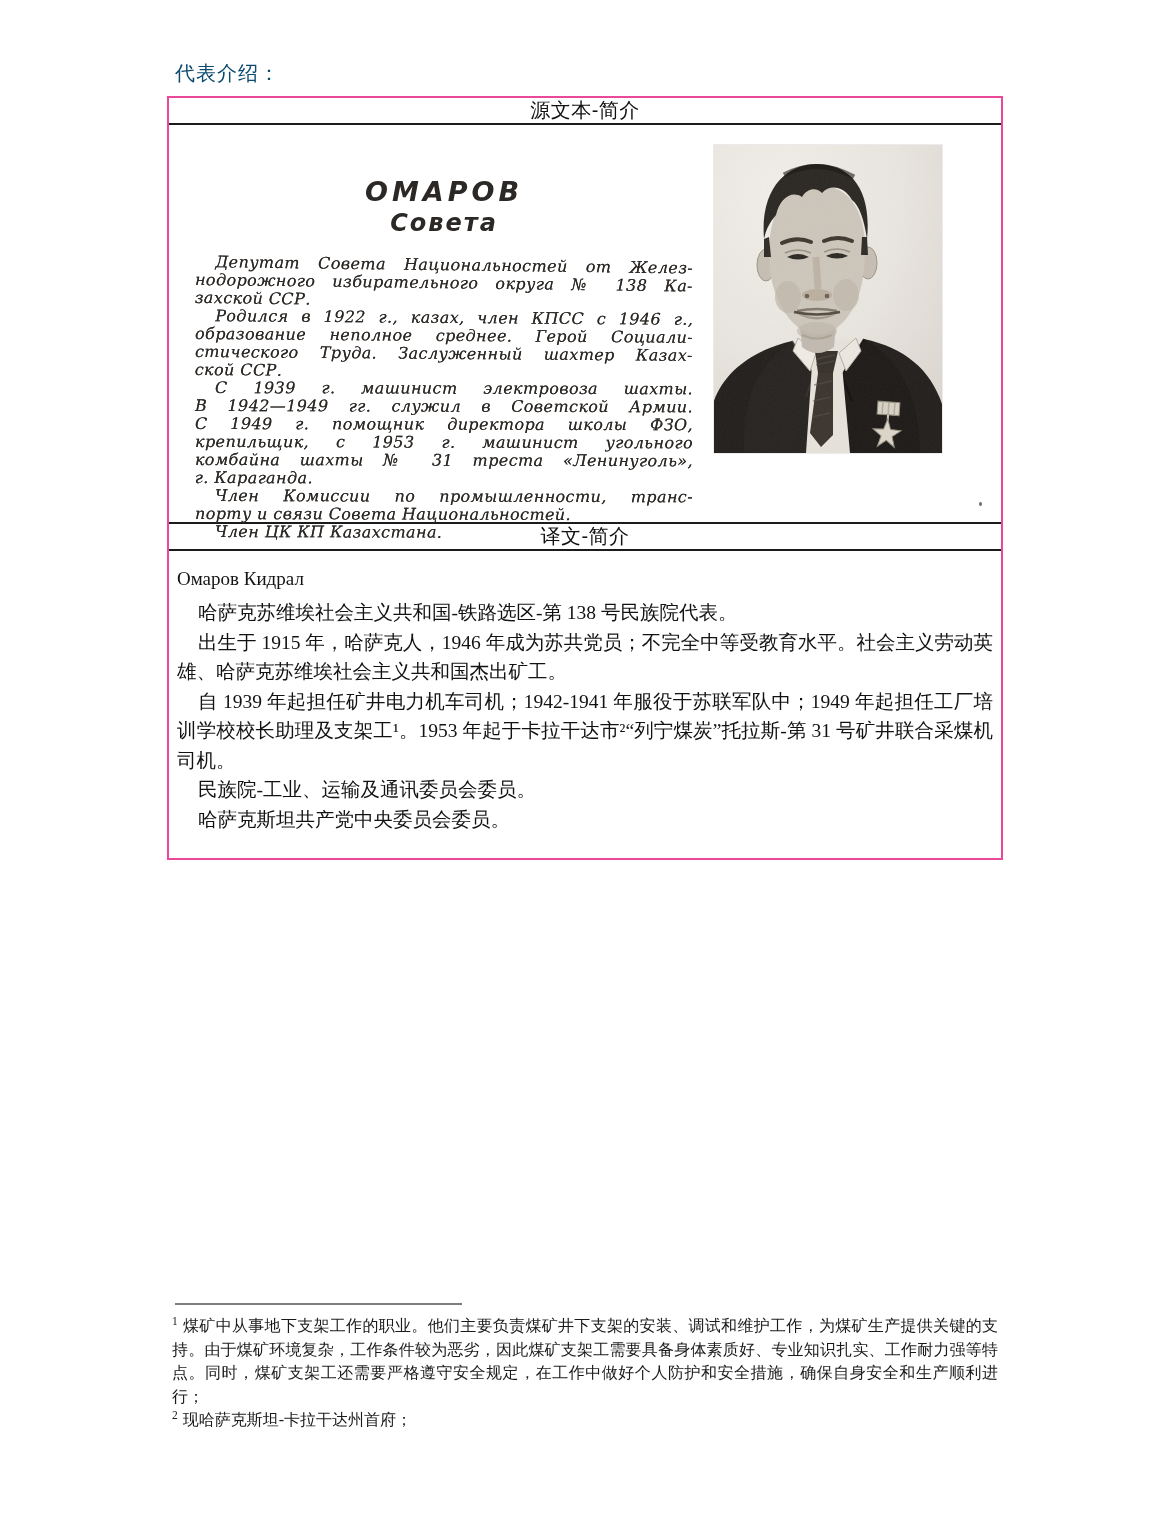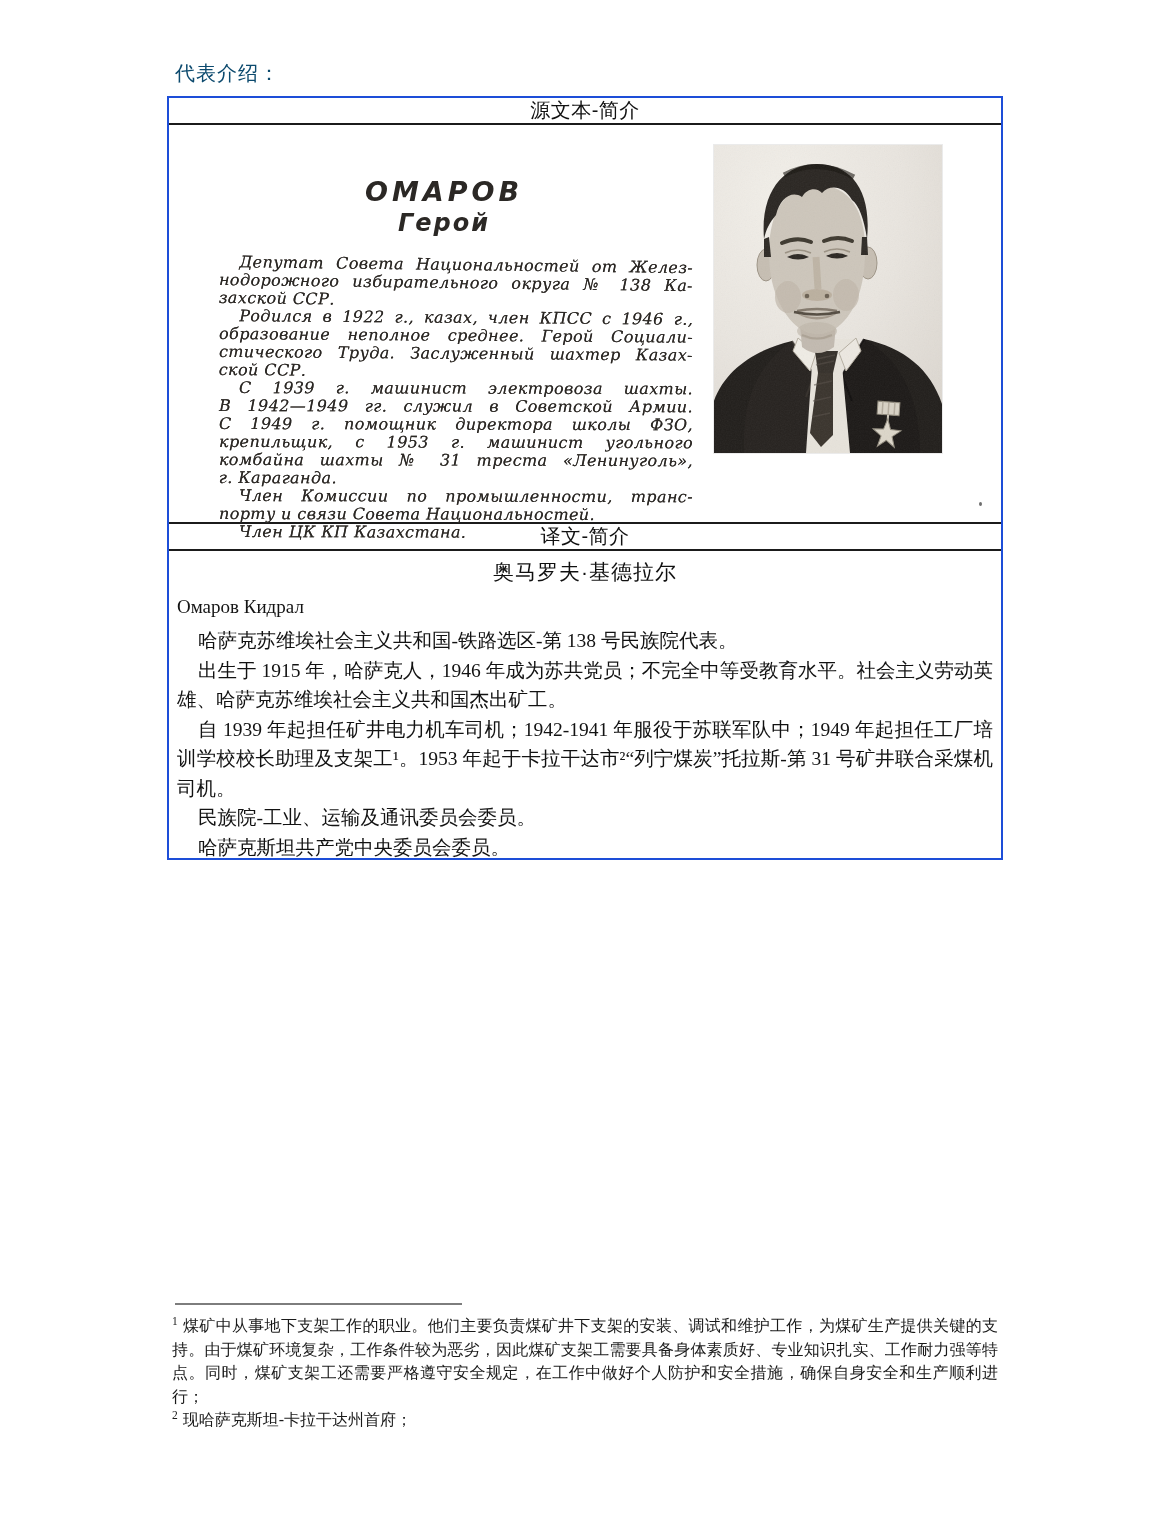--- a/index.html
+++ b/index.html
@@ -16,21 +16,21 @@
   
   .doc-title {
     position:absolute; left:175px; top:60px;
     font-family:"Liberation Sans", sans-serif;
     font-size:20px; letter-spacing:1px; color:#0c4a6e;
   }
 
   
   .tbl {
     position:absolute; left:167px; top:96px; width:836px;
-    border:2px solid #1d4ed8;
+    border:2px solid #ec4899;
     background:#fff;
   }
   .tbl-hdr {
     height:27px;
     display:flex; align-items:center; justify-content:center;
     font-family:"Liberation Sans", sans-serif;
     font-size:20px; color:#111; letter-spacing:.5px;
     border-bottom:2px solid #1b1b1b;
   }
   .cell-source {
@@ -53,21 +53,21 @@
     font-family:"DejaVu Sans", sans-serif;
     font-size:27px; font-weight:700; letter-spacing:4px;
     line-height:30px;
   }
   .scan-name2 {
     text-align:center;
     font-family:"DejaVu Sans", sans-serif;
     font-size:24px; font-weight:700; letter-spacing:2px;
     line-height:28px; margin-top:2px;
   }
-  .scan-body { margin-top:16px;margin-left:24px; }
+  .scan-body { margin-top:16px; }
   .sp { transform-origin:0 50%; }
   .sp0 { transform:rotate(.75deg); }
   .sp1 { transform:rotate(.45deg); }
   .sp2, .sp3, .sp4 { transform:rotate(.15deg); }
   .ln {
     font-family:"DejaVu Serif", serif;
     font-size:16px; line-height:18px; letter-spacing:.4px;
     text-align:justify; text-align-last:justify;
     text-shadow:0 0 .4px #4a4540;
     white-space:normal;
@@ -135,21 +135,21 @@
   <div class="doc-title">代表介绍：</div>
 
   <div class="tbl">
 
     <div class="tbl-hdr">源文本-简介</div>
 
     <div class="cell-source">
 
       <div class="scan">
         <div class="scan-name1">ОМАРОВ</div>
-        <div class="scan-name2">Герой</div>
+        <div class="scan-name2">Совета</div>
 
         <div class="scan-body">
           <div class="sp sp0">
             <div class="ln first">Депутат Совета Национальностей от Желез-</div>
             <div class="ln">нодорожного избирательного округа № 138 Ка-</div>
             <div class="ln end">захской ССР.</div>
           </div>
           <div class="sp sp1">
             <div class="ln first">Родился в 1922 г., казах, член КПСС с 1946 г.,</div>
             <div class="ln">образование неполное среднее. Герой Социали-</div>
@@ -258,21 +258,20 @@
 
         <rect width="228" height="308" filter="url(#grainF)" opacity="0.07"></rect>
       </svg>
 
       <div class="speck"></div>
     </div>
 
     <div class="tbl-hdr">译文-简介</div>
 
     <div class="cell-translation">
-      <div class="t-title-zh">奥马罗夫·基德拉尔</div>
       <div class="t-title-ru">Омаров Кидрал</div>
       <div class="zh-p firstp">哈萨克苏维埃社会主义共和国-铁路选区-第 138 号民族院代表。</div>
       <div class="zh-p">出生于 1915 年，哈萨克人，1946 年成为苏共党员；不完全中等受教育水平。社会主义劳动英雄、哈萨克苏维埃社会主义共和国杰出矿工。</div>
       <div class="zh-p">自 1939 年起担任矿井电力机车司机；1942-1941 年服役于苏联军队中；1949 年起担任工厂培训学校校长助理及支架工¹。1953 年起于卡拉干达市²“列宁煤炭”托拉斯-第 31 号矿井联合采煤机司机。</div>
       <div class="zh-p">民族院-工业、运输及通讯委员会委员。</div>
       <div class="zh-p">哈萨克斯坦共产党中央委员会委员。</div>
     </div>
 
   </div>
 

